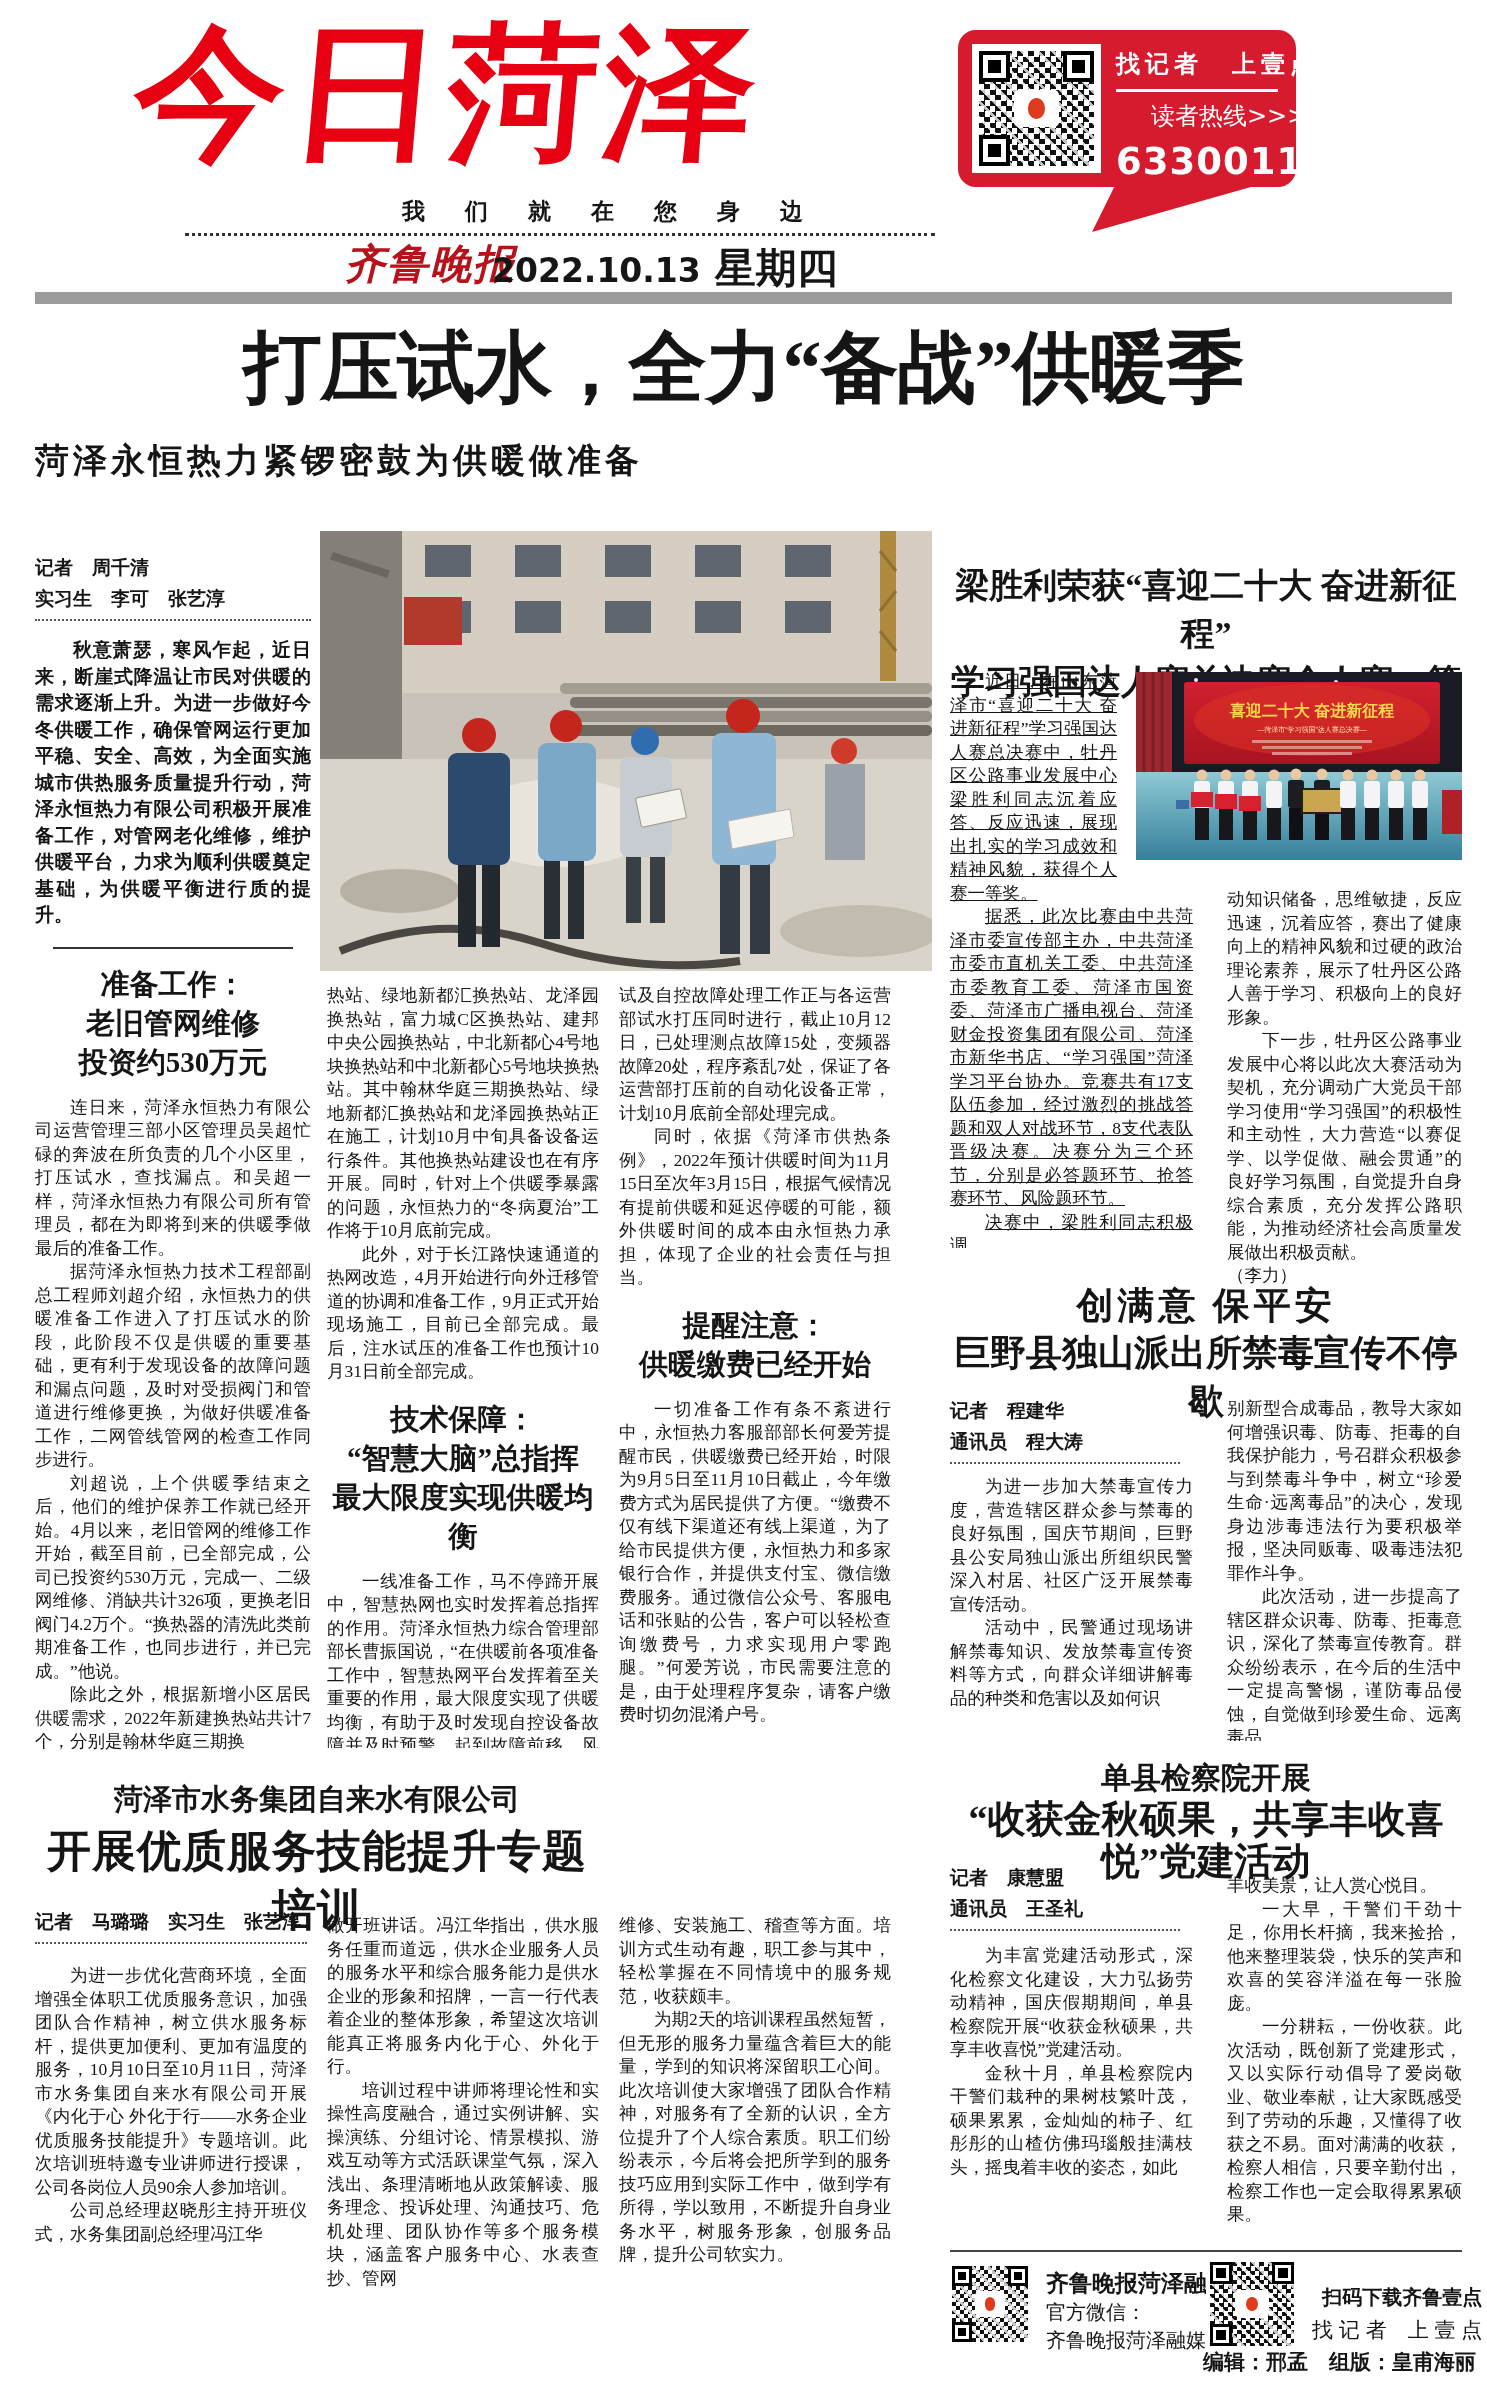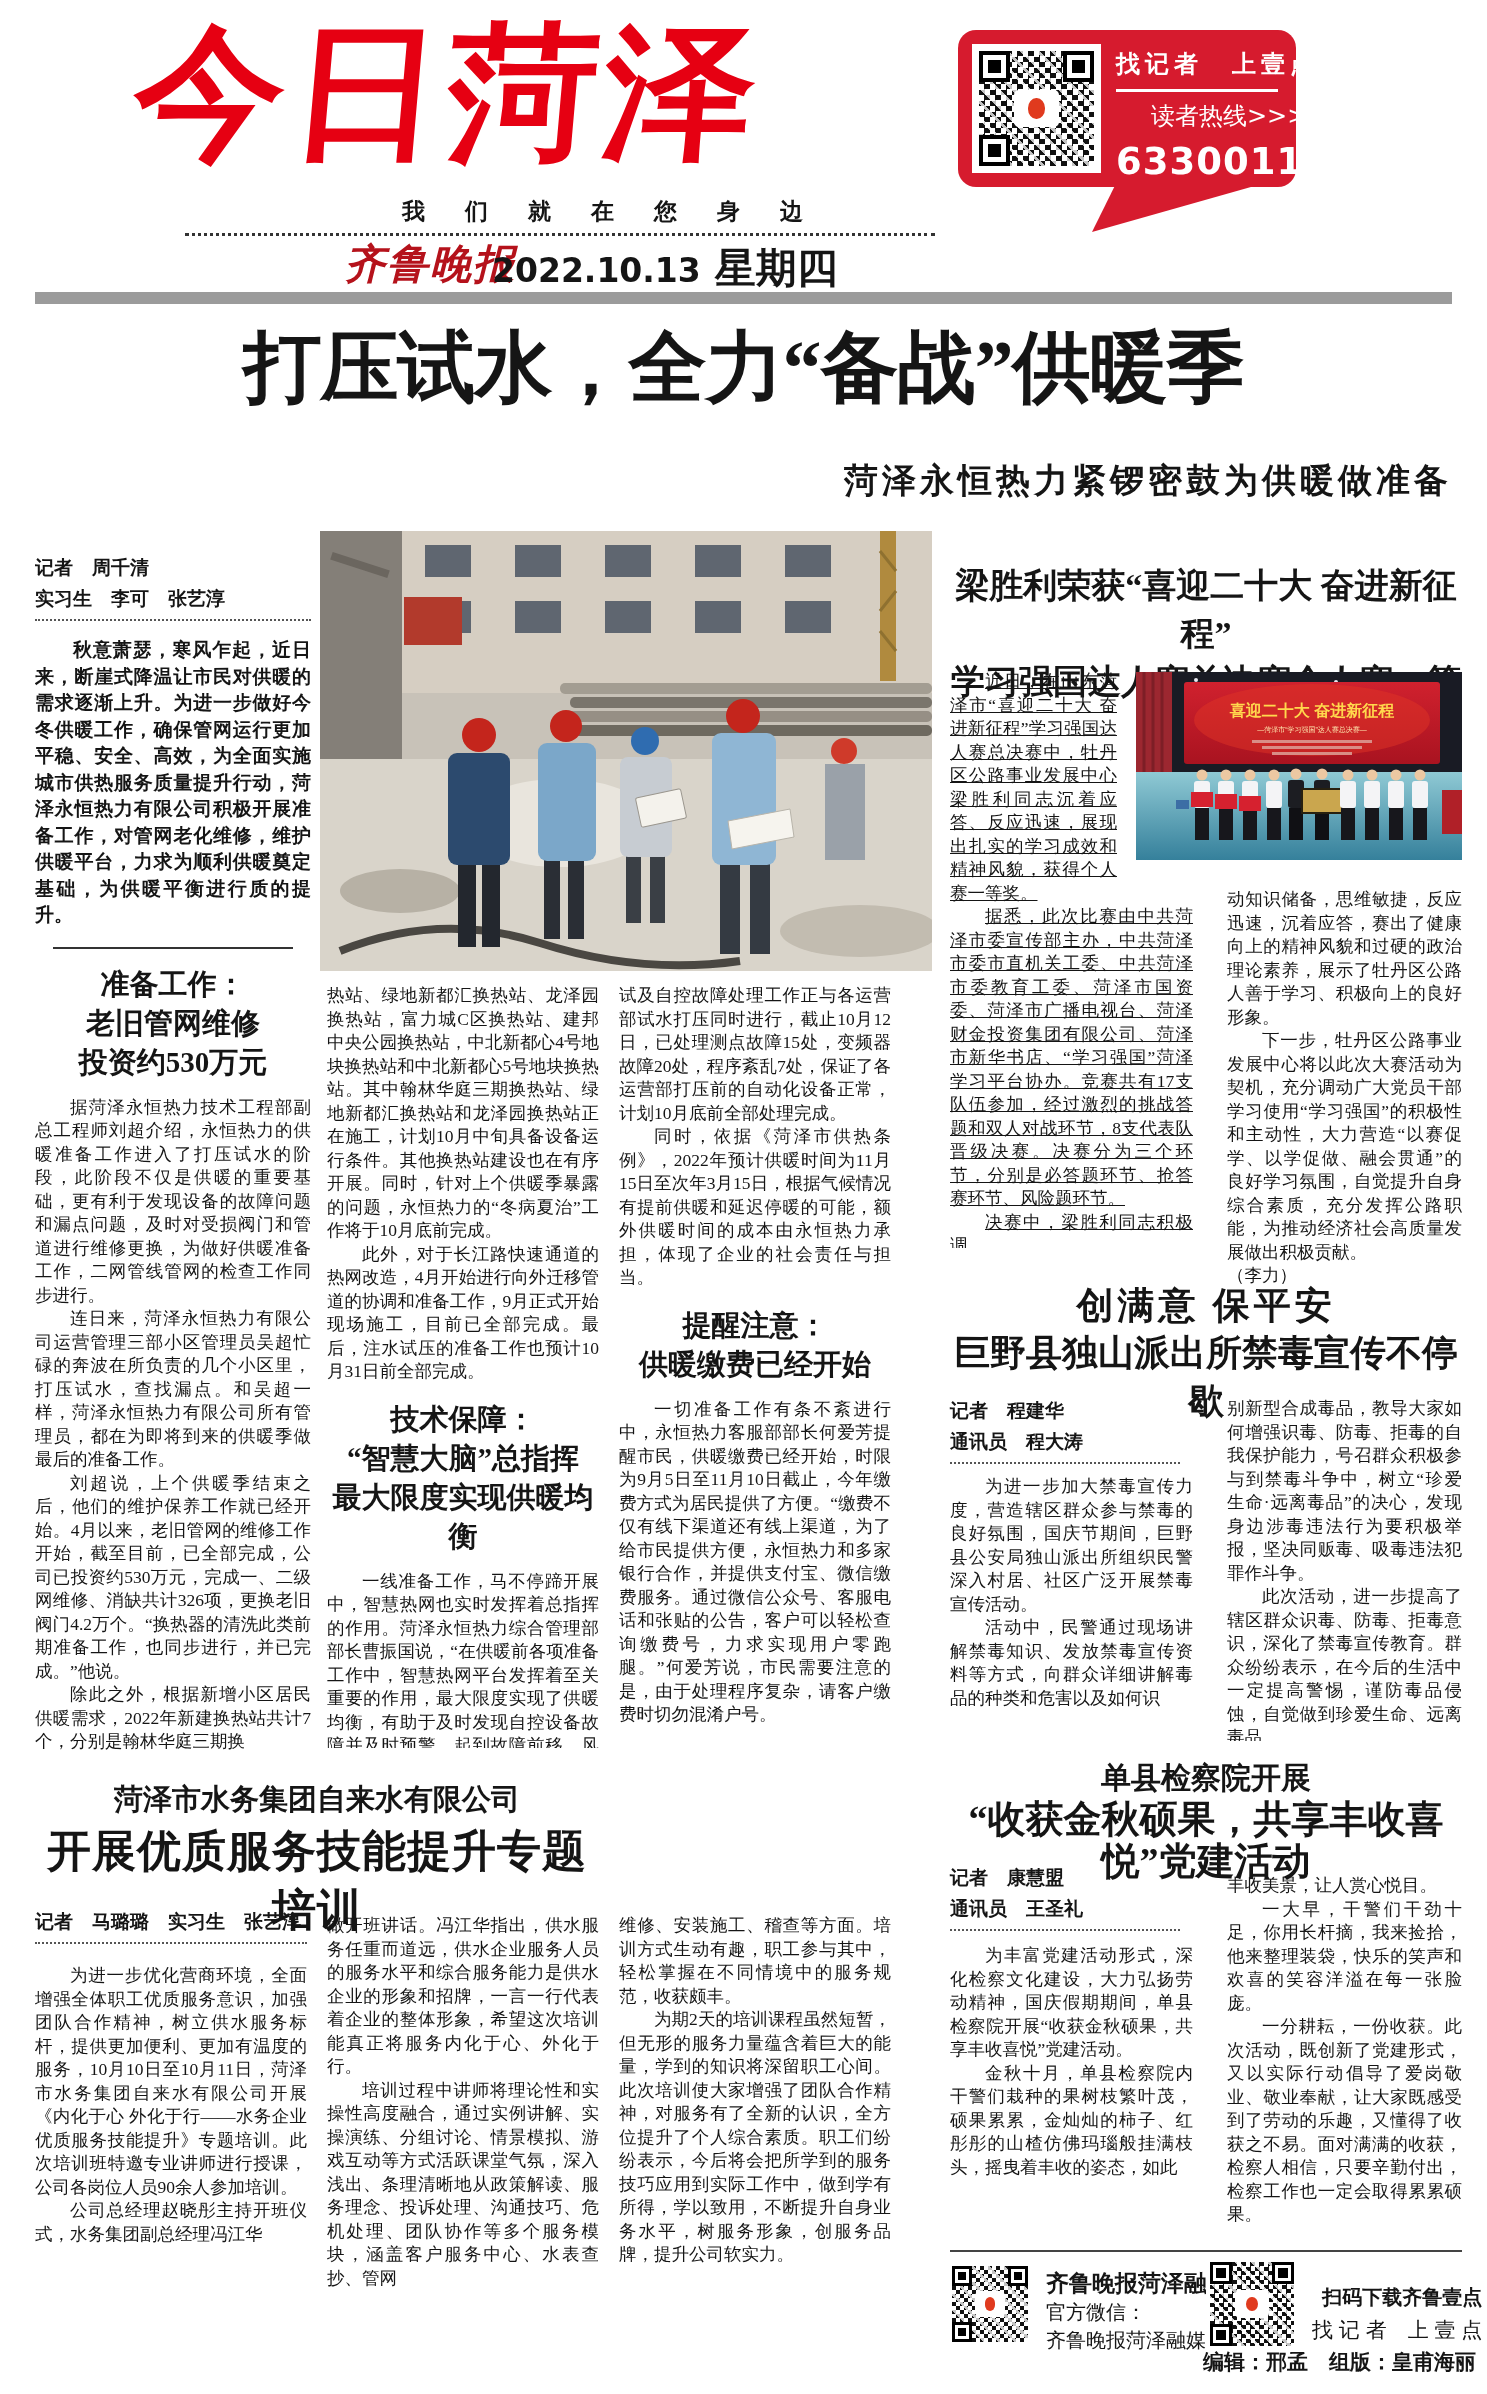--- a/index.html
+++ b/index.html
@@ -43,22 +43,22 @@
   .paper-script { left:344px; top:237px; font-size:41px; font-weight:bold; font-style:italic;
     color:#b5121b; letter-spacing:2px; white-space:nowrap; }
   .dateline { left:492px; top:241px; font-size:33px; font-weight:bold;
     font-family:"DejaVu Sans","Liberation Sans",sans-serif; white-space:nowrap; }
   .dateline .wk { font-family:Liberation Sans, sans-serif; font-size:41px; margin-left:14px; }
   .gray-bar { left:35px; top:292px; width:1417px; height:12px; background:#9b9b9b; }
 
   
   .main-headline { left:35px; top:318px; width:1417px; text-align:center;
     font-size:78px; line-height:100px; font-weight:900; letter-spacing:-1px; white-space:nowrap; }
-  .sub-headline { left:35px; top:438px; width:1417px; text-align:right;
-    font-size:34px; font-weight:bold; letter-spacing:4px;margin-top:20px; }
+  .sub-headline { left:35px; top:438px; width:1417px; text-align:left;
+    font-size:34px; font-weight:bold; letter-spacing:4px; }
 
   
   .col { position:absolute; text-align:justify; font-size:17.5px; line-height:23.5px; overflow:hidden; }
   .col p { text-indent:2em; }
   .col p.noind { text-indent:0; }
   .byline { font-weight:bold; font-size:19px; line-height:31px;
     border-bottom:2px dotted #555; padding-bottom:5px; }
   .sec-title { text-align:center; font-weight:900; font-size:29px; line-height:39px; margin:16px 0 14px 0; }
   .intro { font-weight:bold; font-size:19px; line-height:26.5px; text-align:justify; margin-top:16px; }
   .thin-rule { width:240px; border-top:2px solid #333; margin:18px auto 0 auto; }
@@ -119,22 +119,22 @@
   </div>
   <div class="intro">
       <p>秋意萧瑟，寒风乍起，近日来，断崖式降温让市民对供暖的需求逐渐上升。为进一步做好今冬供暖工作，确保管网运行更加平稳、安全、高效，为全面实施城市供热服务质量提升行动，菏泽永恒热力有限公司积极开展准备工作，对管网老化维修，维护供暖平台，力求为顺利供暖奠定基础，为供暖平衡进行质的提升。</p>
     </div>
   <div class="thin-rule"></div>
   <div class="sec-title">
     <div>准备工作：</div>
     <div>老旧管网维修</div>
     <div>投资约530万元</div>
   </div>
+  <p>连日来，菏泽永恒热力有限公司运营管理三部小区管理员吴超忙碌的奔波在所负责的几个小区里，打压试水，查找漏点。和吴超一样，菏泽永恒热力有限公司所有管理员，都在为即将到来的供暖季做最后的准备工作。</p>
   <p>据菏泽永恒热力技术工程部副总工程师刘超介绍，永恒热力的供暖准备工作进入了打压试水的阶段，此阶段不仅是供暖的重要基础，更有利于发现设备的故障问题和漏点问题，及时对受损阀门和管道进行维修更换，为做好供暖准备工作，二网管线管网的检查工作同步进行。</p>
-  <p>连日来，菏泽永恒热力有限公司运营管理三部小区管理员吴超忙碌的奔波在所负责的几个小区里，打压试水，查找漏点。和吴超一样，菏泽永恒热力有限公司所有管理员，都在为即将到来的供暖季做最后的准备工作。</p>
   <p>刘超说，上个供暖季结束之后，他们的维护保养工作就已经开始。4月以来，老旧管网的维修工作开始，截至目前，已全部完成，公司已投资约530万元，完成一、二级网维修、消缺共计326项，更换老旧阀门4.2万个。“换热器的清洗此类前期准备工作，也同步进行，并已完成。”他说。</p>
   <p>除此之外，根据新增小区居民供暖需求，2022年新建换热站共计7个，分别是翰林华庭三期换</p>
 </div>
 
 <svg class="abs" style="left:320px;top:531px;" width="612" height="440" viewBox="0 0 612 440">
   <rect width="612" height="440" fill="#c8c2b8"></rect>
   <rect x="70" y="0" width="542" height="162" fill="#d6cec2"></rect>
   <g fill="#5f6670">
     <rect x="105" y="14" width="46" height="32"></rect>
       <rect x="195" y="14" width="46" height="32"></rect>

